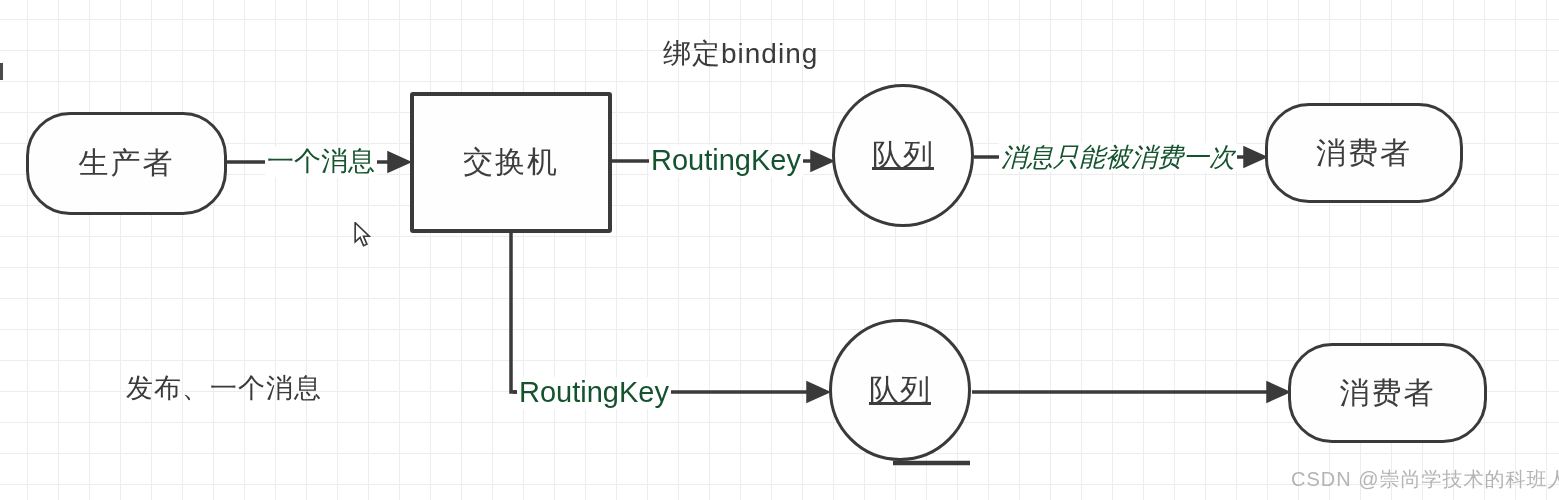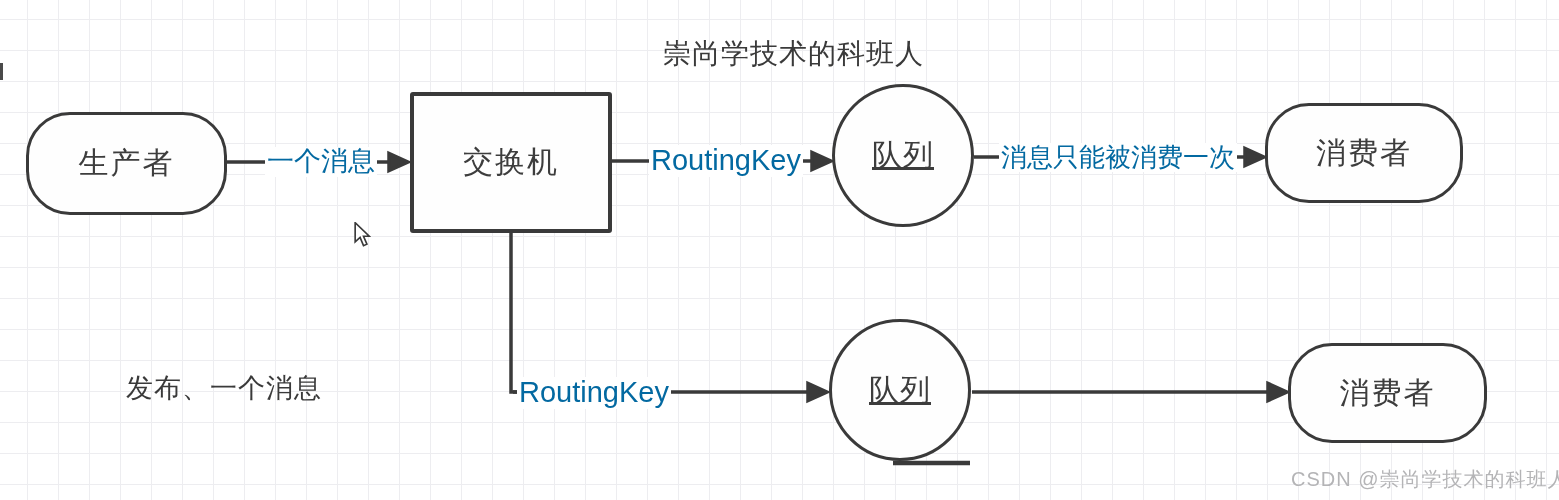--- a/index.html
+++ b/index.html
@@ -18,21 +18,21 @@
   }
   .node{
     position:absolute;display:flex;align-items:center;justify-content:center;
     background:#fefefe;border:3.5px solid #3a3a3a;box-sizing:border-box;
     color:#3d3d3d;font-size:30px;letter-spacing:2px;
   }
   .rounded{border-radius:44px;}
   .rect{border-radius:3px;border-width:4px;}
   .circle{border-radius:50%;letter-spacing:1px;text-decoration:underline;}
   .edge-label{
-    position:absolute;color:#0369a1;background:#ffffff;
+    position:absolute;color:#14532d;background:#ffffff;
     padding:0 2px;white-space:nowrap;line-height:1.1;text-align:center;
   }
   .free-label{
     position:absolute;color:#3a3a3a;white-space:nowrap;line-height:1.1;
   }
   .watermark{
     position:absolute;left:1291px;top:466px;font-size:20px;color:#b4b4b6;
     letter-spacing:1px;white-space:nowrap;
   }
   svg.overlay{position:absolute;left:0;top:0;pointer-events:none;}
@@ -85,29 +85,29 @@
   </div>
 
   <div class="node circle" style="left:829px;top:319px;width:142px;height:142px;">
     <span>队列</span>
   </div>
 
   <div class="node rounded" style="left:1288px;top:343px;width:199px;height:100px;">
     <span>消费者</span>
   </div>
 
-  <div class="free-label" style="left:663px;top:39px;font-size:28px;letter-spacing:1px;">崇尚学技术的科班人</div>
+  <div class="free-label" style="left:663px;top:39px;font-size:28px;letter-spacing:1px;">绑定binding</div>
 
   <div class="free-label" style="left:126px;top:374px;font-size:27px;letter-spacing:1px;">发布、一个消息</div>
 
   <div class="edge-label" style="left:265px;top:147px;font-size:27px;">一个消息</div>
 
   <div class="edge-label" style="left:649px;top:145px;font-size:29px;">RoutingKey</div>
 
-  <div class="edge-label" style="left:999px;top:143px;font-size:26px;">消息只能被消费一次</div>
+  <div class="edge-label" style="left:999px;top:143px;font-size:26px;font-style:italic;">消息只能被消费一次</div>
 
   <div class="edge-label" style="left:517px;top:377px;font-size:29px;">RoutingKey</div>
 
   <div class="watermark">CSDN @崇尚学技术的科班人</div>
 
   <div class="edge-tick"></div>
 
   <svg class="cursor" width="18" height="26" viewBox="0 0 12 19">
     <path d="M1,0.5 L1,14.5 L4.6,11.3 L7.1,17.3 L9.6,16.2 L7.1,10.4 L11.3,10.4 Z" fill="#ffffff" stroke="#3a3a3a" stroke-width="1.2"></path>
   </svg>

